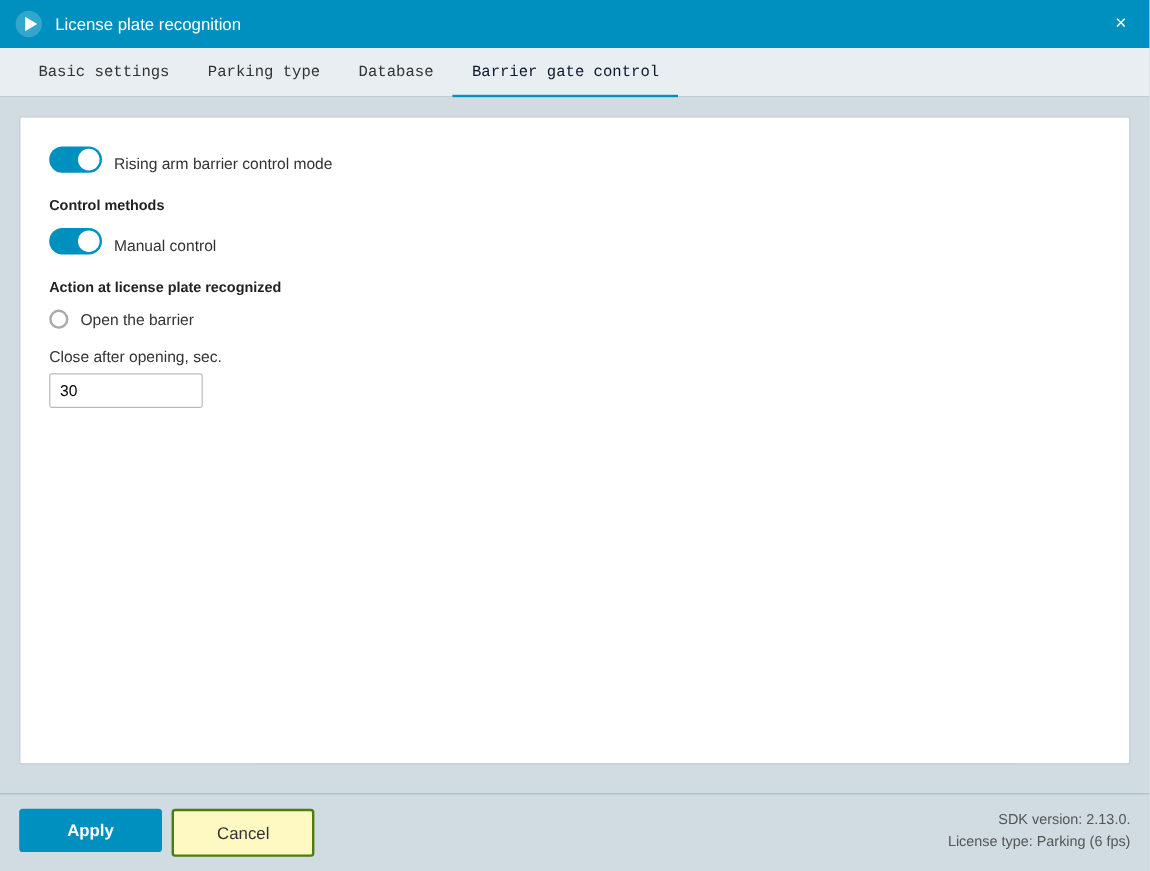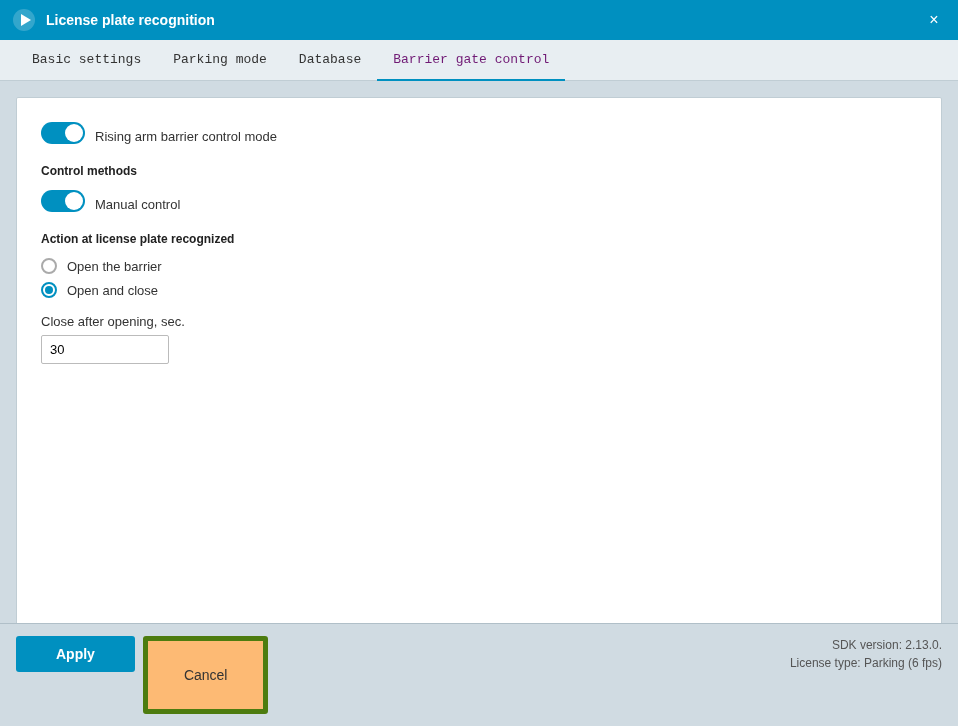--- a/index.html
+++ b/index.html
@@ -31,21 +31,21 @@
     }
     .title-bar-icon {
       width: 24px;
       height: 24px;
       margin-right: 10px;
       flex-shrink: 0;
     }
     .title-bar-title {
       flex: 1;
       font-size: 14px;
-      font-weight: 700;
+      font-weight: 400;
     }
     .title-bar-close {
       width: 24px;
       height: 24px;
       display: flex;
       align-items: center;
       justify-content: center;
       cursor: pointer;
       font-size: 16px;
       color: white;
@@ -60,21 +60,21 @@
     }
     .tab {
       padding: 12px 16px;
       cursor: pointer;
       color: #333;
       font-size: 13px;
       border-bottom: 2px solid transparent;
       margin-bottom: -1px;
     }
     .tab.active {
-      color: #701a75;
+      color: #0f172a;
       border-bottom: 2px solid #0090c0;
       font-weight: 500;
     }
     .content-area {
       flex: 1;
       padding: 16px;
       overflow: auto;
     }
     .panel {
       background: white;
@@ -202,24 +202,24 @@
       color: white;
       border: none;
       padding: 10px 40px;
       font-size: 14px;
       font-weight: 600;
       border-radius: 3px;
       cursor: pointer;
       margin-right: 8px;
     }
     .btn-cancel {
-      background: #fdba74;
+      background: #fef9c3;
       color: #333;
-      border: 5px solid #4d7c0f;
-      padding: 26px 36px;
+      border: 2px solid #4d7c0f;
+      padding: 10px 36px;
       font-size: 14px;
       border-radius: 3px;
       cursor: pointer;
     }
     .footer-info {
       margin-left: auto;
       text-align: right;
       color: #555;
       font-size: 12px;
       line-height: 1.5;
@@ -236,21 +236,21 @@
         <circle cx="12" cy="12" r="11" fill="white" opacity="0.2"></circle>
         <polygon points="9,6 19,12 9,18" fill="white"></polygon>
       </svg>
     </div>
     <span class="title-bar-title">License plate recognition</span>
     <div class="title-bar-close">×</div>
   </div>
 
   <div class="tabs-bar">
     <div class="tab">Basic settings</div>
-    <div class="tab">Parking mode</div>
+    <div class="tab">Parking type</div>
     <div class="tab">Database</div>
     <div class="tab active">Barrier gate control</div>
   </div>
 
   <div class="content-area">
     <div class="panel">
 
       <div class="toggle-row">
         <label class="toggle checked">
 
@@ -273,24 +273,20 @@
       </div>
 
       <div class="action-section">
         <div class="section-title">Action at license plate recognized</div>
 
         <div class="radio-row">
           <div class="radio-btn"></div>
           <span class="toggle-label">Open the barrier</span>
         </div>
 
-        <div class="radio-row">
-          <div class="radio-btn selected"></div>
-          <span class="toggle-label">Open and close</span>
-        </div>
       </div>
 
       <div>
         <div class="field-label">Close after opening, sec.</div>
         <input class="text-input" type="text" value="30" style="">
       </div>
 
     </div>
   </div>
 

